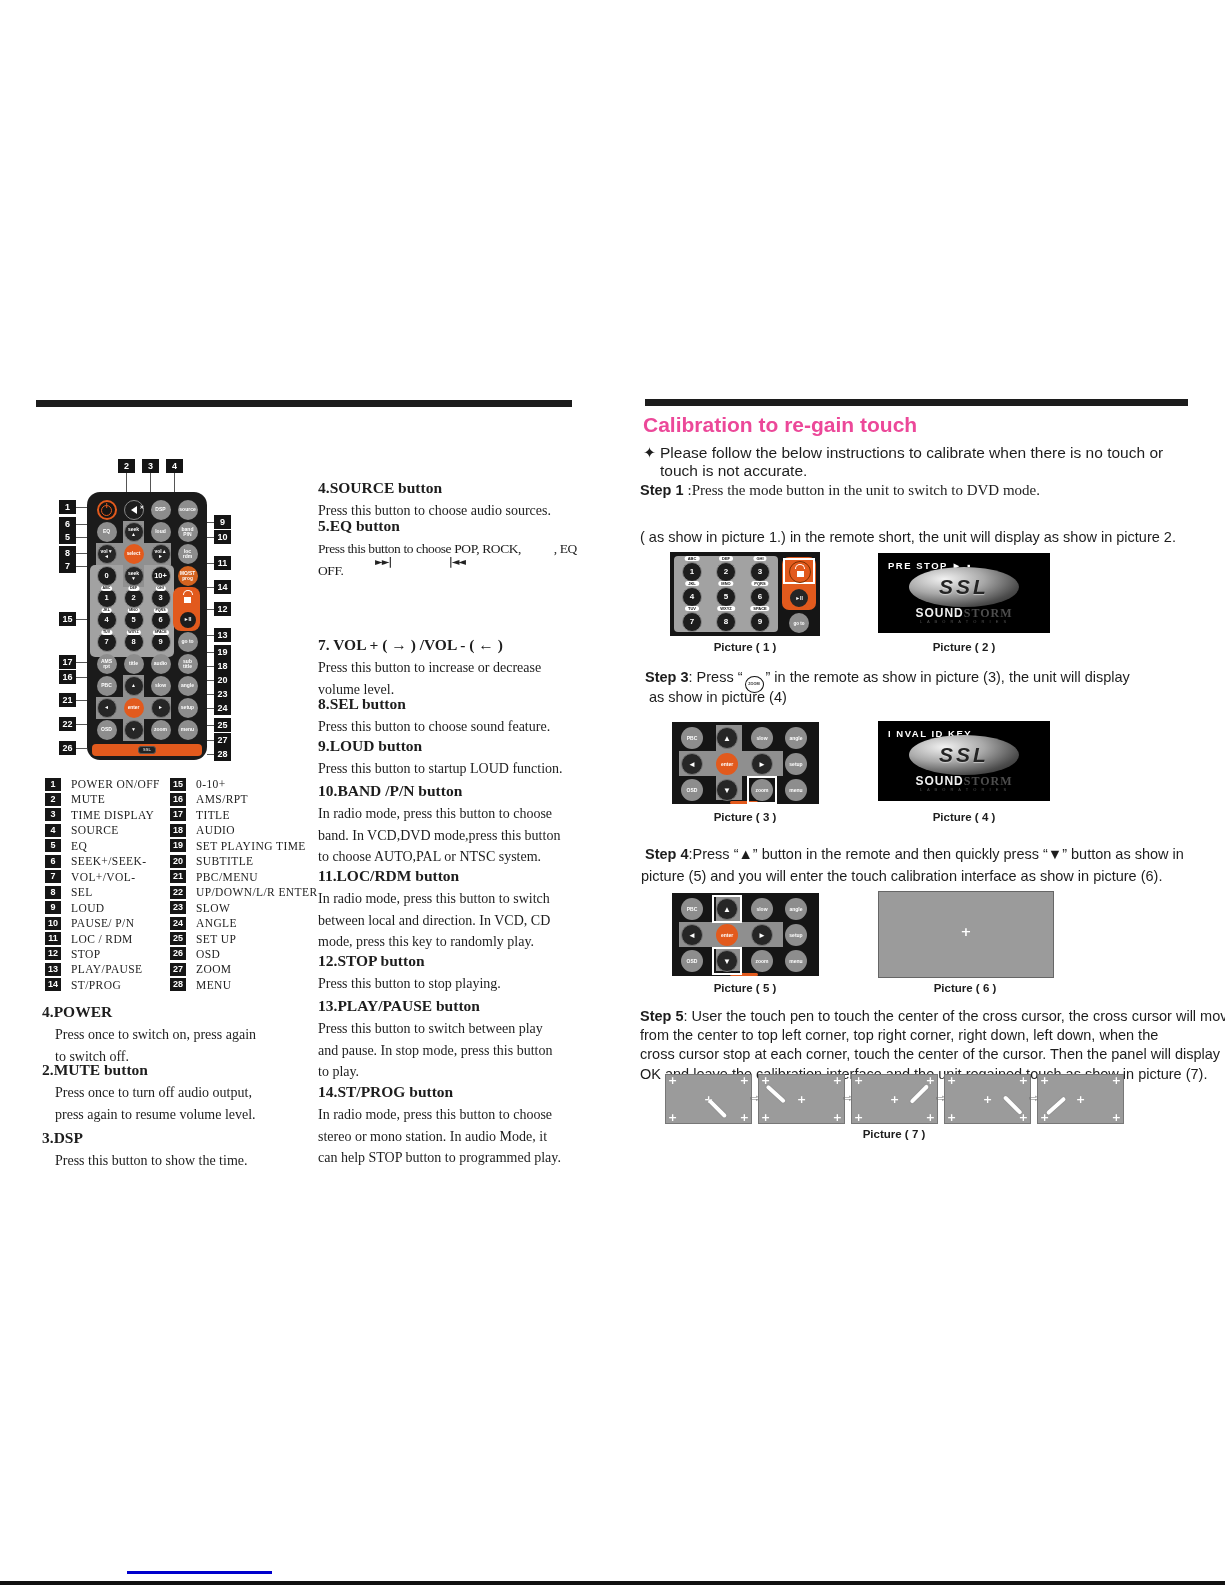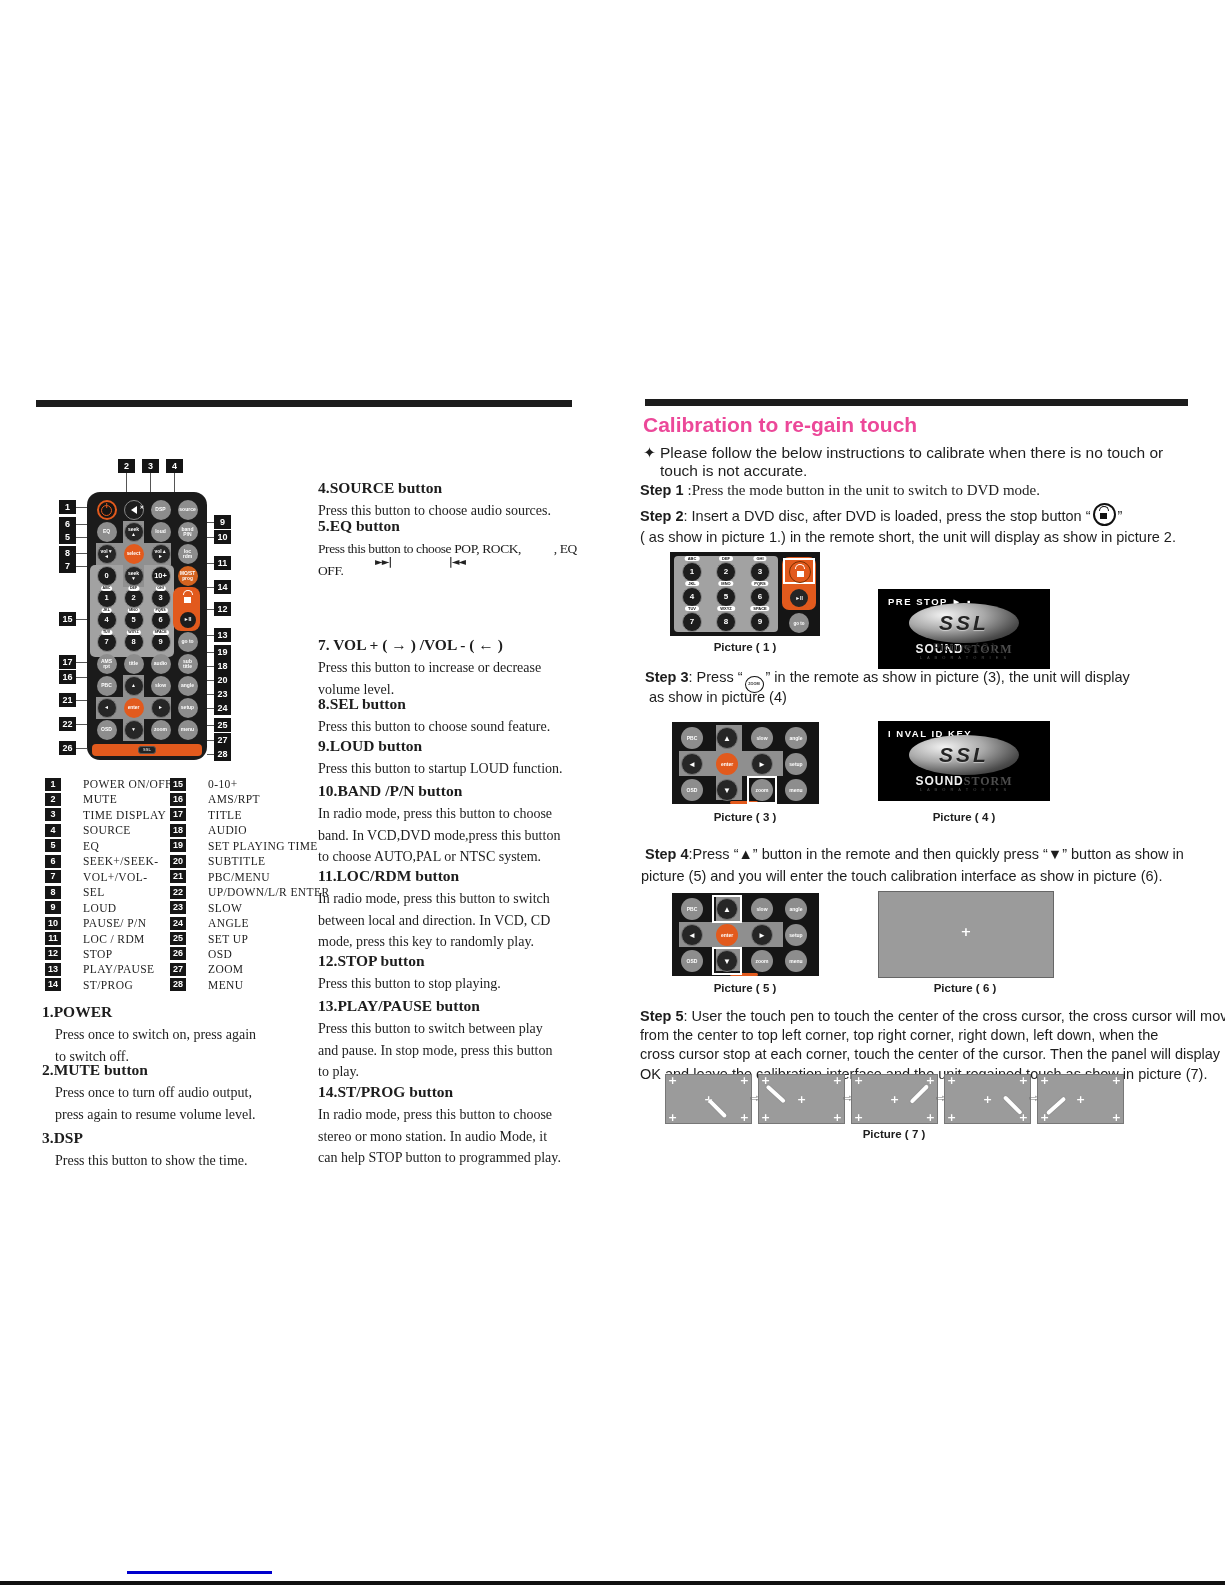--- a/index.html
+++ b/index.html
@@ -11,21 +11,21 @@
   .sec{position:absolute;width:272px;}
   .sec .sec-title{font-weight:bold;font-size:15.5px;margin:0 0 3px 0;}
   .sec .sec-line{font-size:14px;line-height:21.5px;margin:0;}
   .sec.indent .sec-line{padding-left:13px;}
   .sec.condensed .sec-line{font-size:13.5px;letter-spacing:-0.4px;}
 
   
   .legend-row{position:absolute;display:flex;align-items:center;height:14px;}
   .legend-num{width:16px;height:13px;background:#161616;color:#fff;text-align:center;
               font:bold 9px/13px "Liberation Sans", sans-serif;margin-right:10px;flex:none;}
-  .legend-label{font-size:11.5px;letter-spacing:0.4px;white-space:nowrap;margin-left:12px;}
+  .legend-label{font-size:11.5px;letter-spacing:0.4px;white-space:nowrap;}
 
   
   .remote-body{position:absolute;left:87px;top:492px;width:120px;height:268px;
                background:#1b1b1b;border-radius:13px;}
   .rpanel{position:absolute;background:#9a9a9a;}
   #remote-grid{position:absolute;left:6px;top:7px;width:108px;display:grid;
                grid-template-columns:repeat(4,27px);grid-auto-rows:22px;}
   .cell{position:relative;display:flex;align-items:center;justify-content:center;}
   .btn{width:20px;height:20px;border-radius:50%;display:flex;align-items:center;justify-content:center;
        text-align:center;white-space:pre-line;color:#fff;
@@ -456,21 +456,21 @@
         <span class="legend-label">ZOOM</span>
       </div>
       <div class="legend-row" style="left: 170px; top: 977.85px;">
         <span class="legend-num">28</span>
         <span class="legend-label">MENU</span>
       </div>
     </div>
 
   <div id="left-sections">
       <div class="sec indent" style="left: 42px; top: 1003px;">
-        <div class="sec-title">1.POWER</div>
+        <div class="sec-title">4.POWER</div>
         <p class="sec-line">Press once to switch on, press again</p>
         <p class="sec-line">to switch off.</p>
       </div>
       <div class="sec indent" style="left: 42px; top: 1061px;">
         <div class="sec-title">2.MUTE button</div>
         <p class="sec-line">Press once to turn off audio output,</p>
         <p class="sec-line">press again to resume volume level.</p>
       </div>
       <div class="sec indent" style="left: 42px; top: 1129px;">
         <div class="sec-title">3.DSP</div>
@@ -536,23 +536,20 @@
   <div class="cal-note" style="left:643px;top:444px;width:545px;">
     <span style="margin-right:4px;">✦</span><span>Please follow the below instructions to calibrate when there is no touch or</span><br>
     <span style="padding-left:17px;">touch is not accurate.</span>
   </div>
 
   <div class="step-line" style="left:640px;top:482px;">
     <b>Step 1</b>
     <span class="step-serif">:Press the mode button in the unit to switch to DVD mode.</span>
   </div>
 
-  <div class="step-line" style="left:640px;top:503px;">
-    <b>Step 2</b><span>: Insert a DVD disc, after DVD is loaded, press the stop button  “</span><span class="stop-glyph"><span class="arc"></span><span class="sq"></span></span><span>”</span>
-  </div>
   <div class="step-line" style="left:640px;top:529px;">( as show in picture 1.) in the remote short, the unit will display as show in picture 2.</div>
 
   <div class="step-line" style="left:645px;top:669px;">
     <b>Step 3</b><span>: Press “</span><span class="zoom-glyph">ZOOM</span><span>” in the remote as show in picture (3), the unit will display</span>
   </div>
   <div class="step-line" style="left:649px;top:689px;">as show in picture (4)</div>
 
   <div class="step-line" style="left:645px;top:846px;">
     <b>Step 4</b><span>:Press “▲” button in the remote and then quickly press “▼” button as show in</span>
   </div>
@@ -606,21 +603,21 @@
       <div class="side-panel" style="left: 112px; top: 5px; width: 34px; height: 53px;"></div>
       <div class="hl-box" style="left: 113px; top: 6px; width: 32px; height: 26px;"></div>
       <div style="position: absolute; left: 119px; top: 9px; width: 20px; height: 20px; border-radius: 50%; background: rgb(226, 90, 29); border: 1px solid rgb(122, 48, 0);">
         <span class="arc"></span>
         <span class="sq"></span>
       </div>
       <div class="nav-btn dark" style="left: 118px; top: 35px; border: 2px solid rgb(226, 90, 29); font-size: 5px;">►II</div>
       <div class="nav-btn gray" style="left: 119px; top: 61px; width: 20px; height: 20px; font-size: 4.5px;">go to</div>
     </div>
 
-  <div class="screen" style="left:878px;top:553px;width:172px;height:80px;margin-top:36px;">
+  <div class="screen" style="left:878px;top:553px;width:172px;height:80px;">
     <span class="status">PRE  STOP  ► ▪</span>
     <span class="ssl-oval">
         <span>SSL</span>
       </span>
     <span class="brand"><span class="b1">SOUND</span><span class="b2">STORM</span></span>
     <span class="brand-sub">L A B O R A T O R I E S</span>
   </div>
 
   <div class="mini-remote" id="pic3" style="left:672px;top:722px;width:147px;height:82px;">
       <div class="nav-bar-v" style="left: 44px; top: 3px; width: 26px; height: 75px;"></div>

